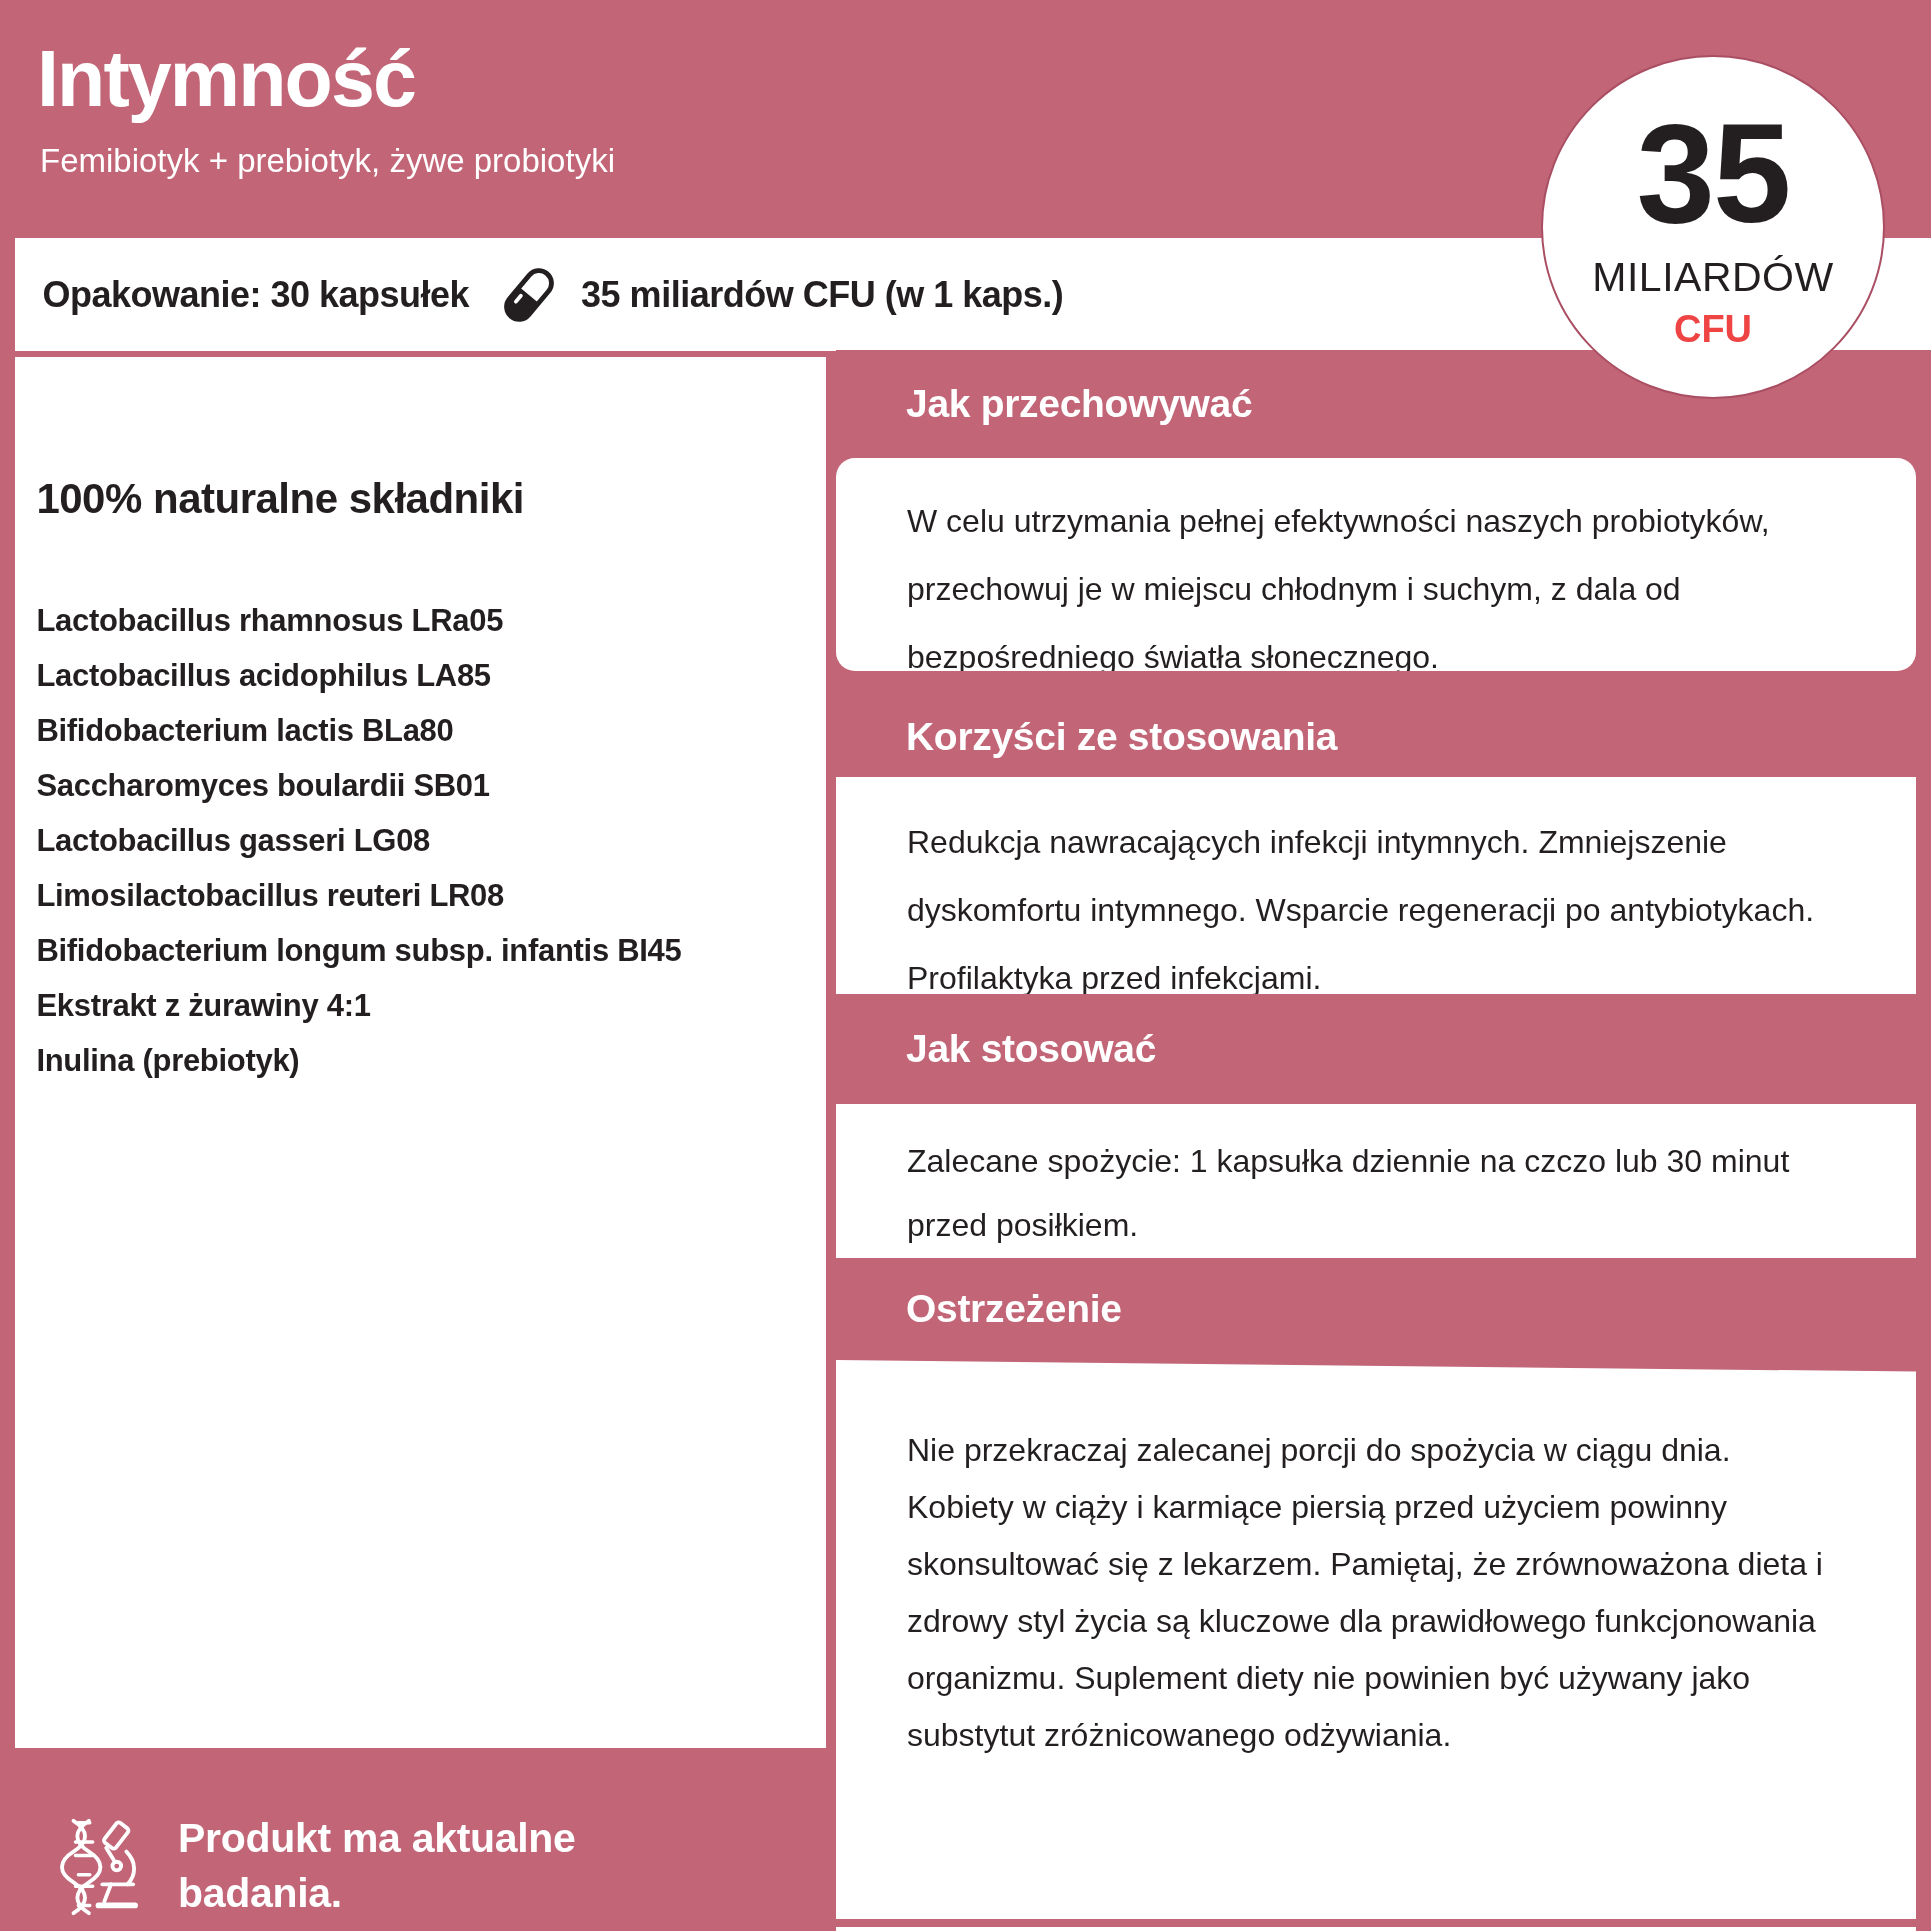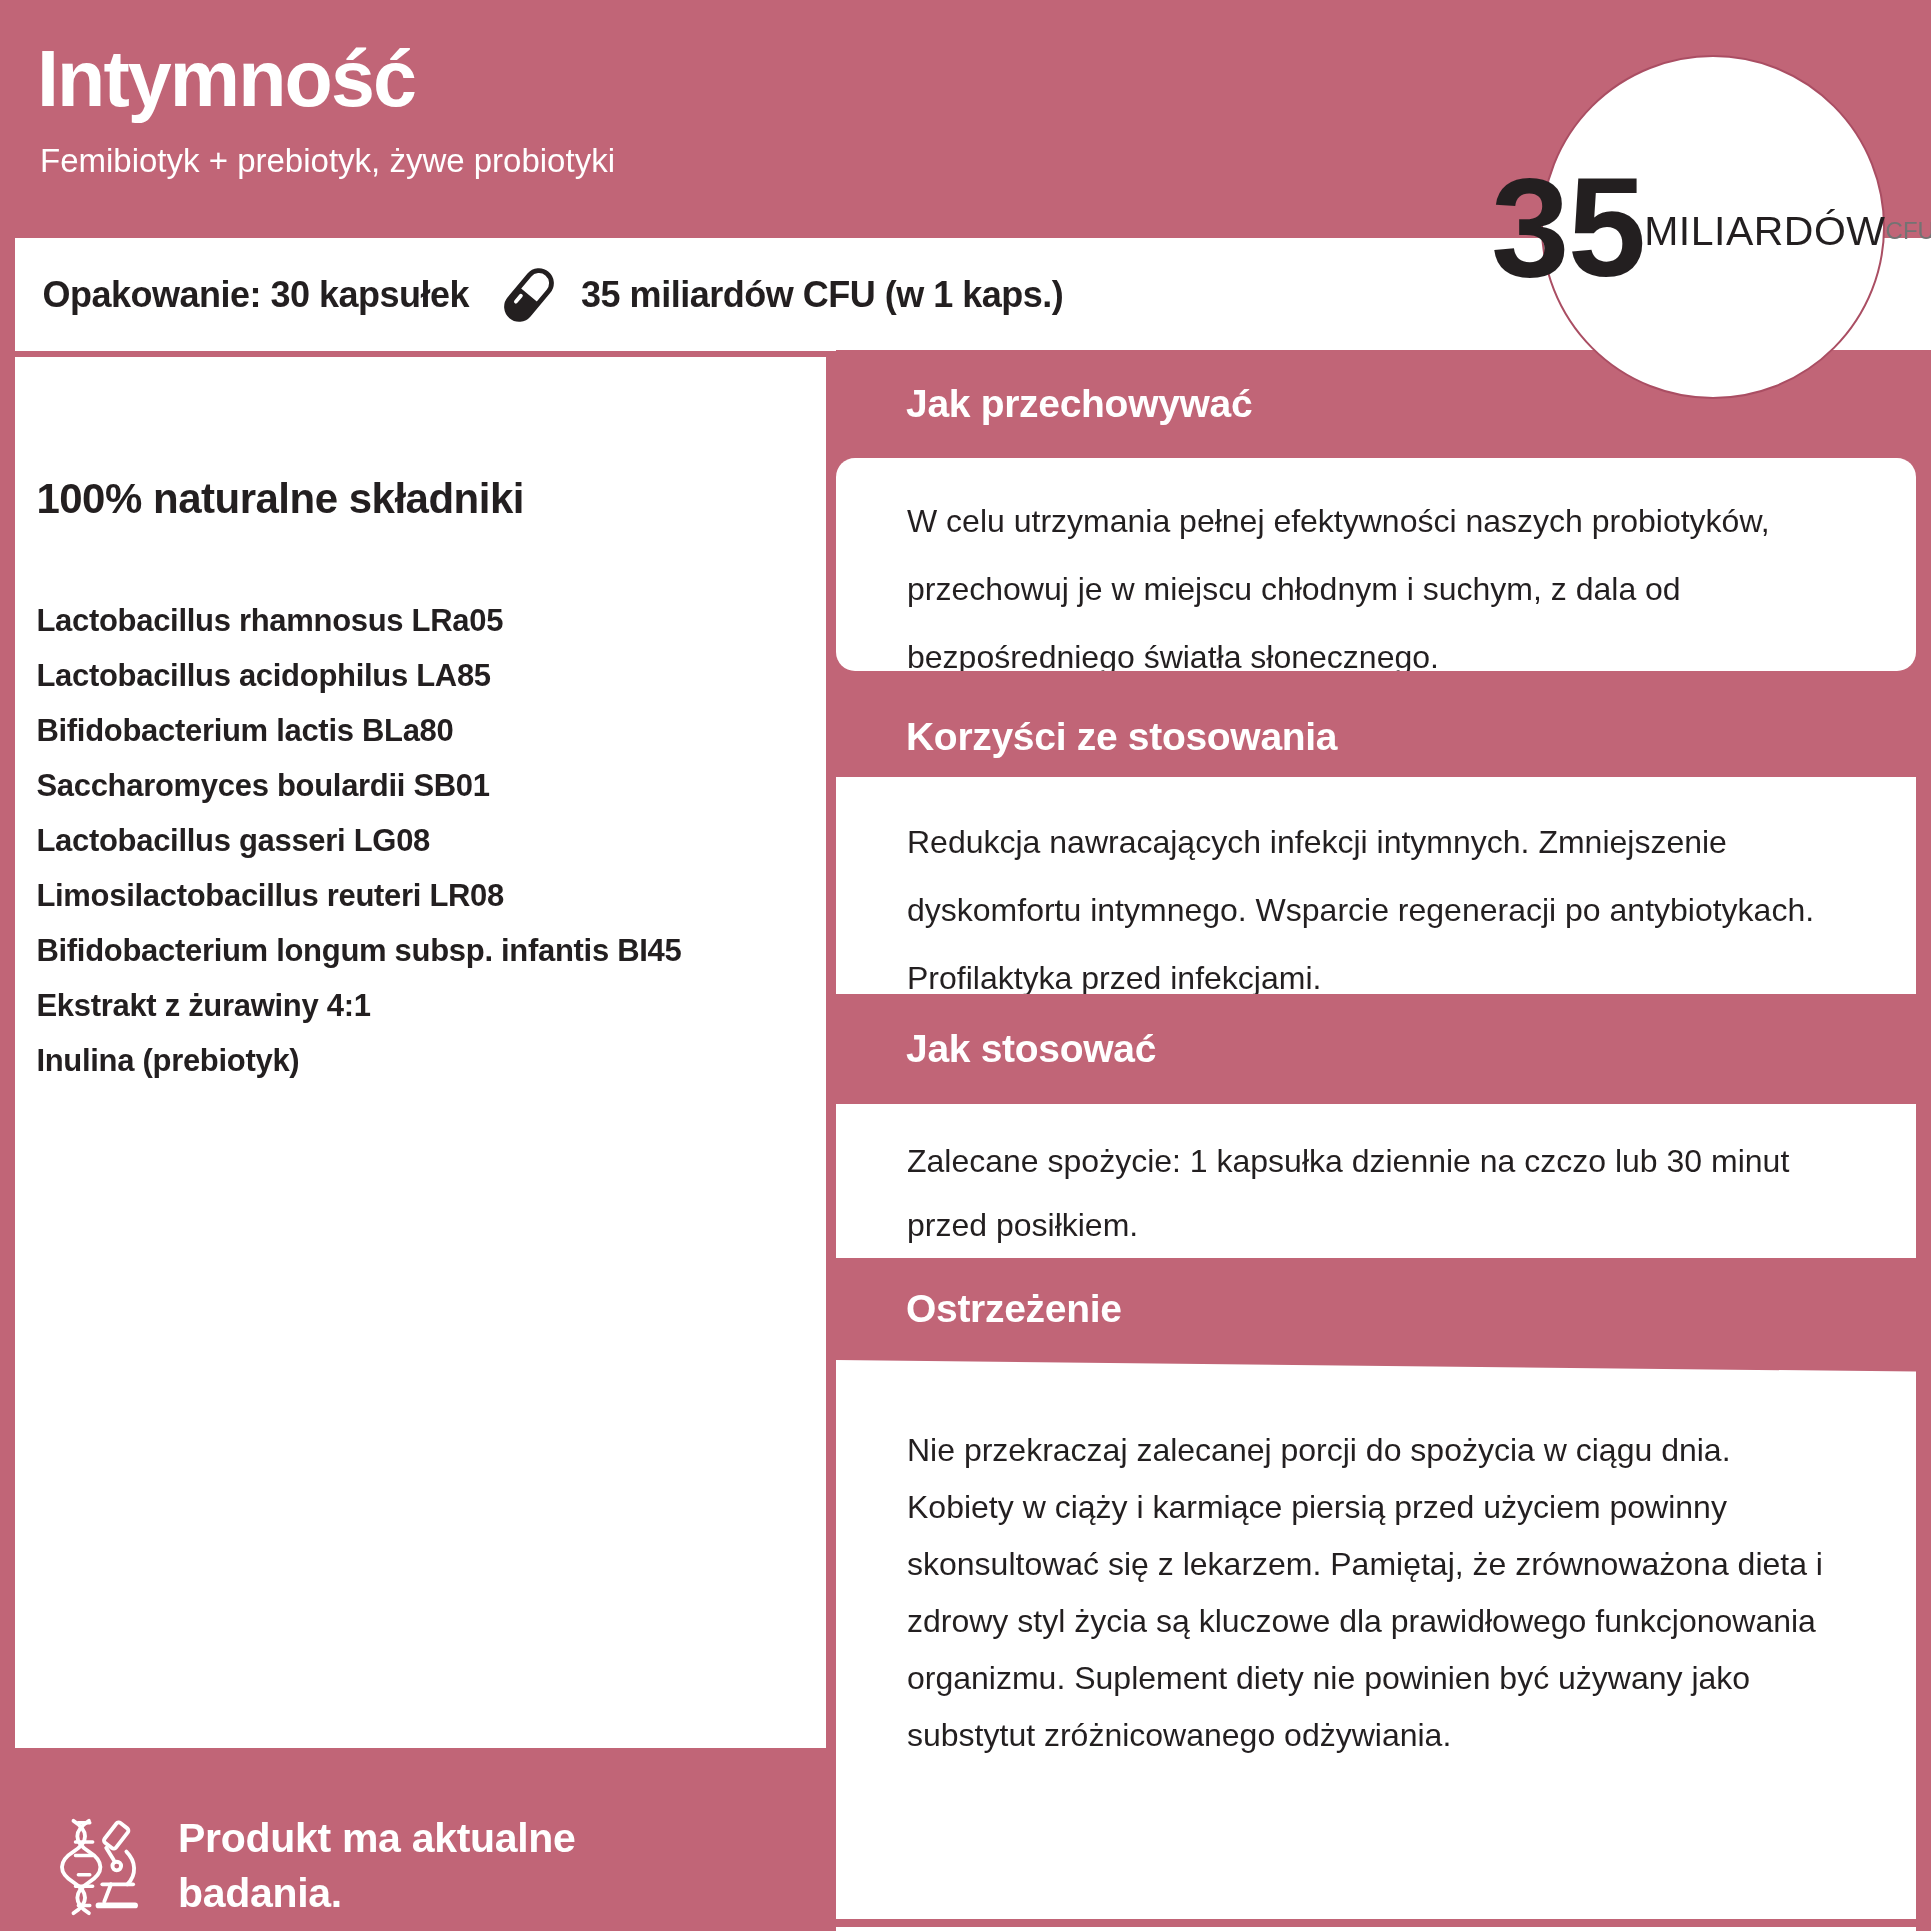--- a/index.html
+++ b/index.html
@@ -19,26 +19,26 @@
   }
   .top-bar{
     position:absolute;left:15.4px;top:238px;width:1916px;height:113px;
     background:#fff;display:flex;align-items:center;padding-left:27px;box-sizing:border-box;
   }
   .bar-text{color:#231f20;font-size:36px;font-weight:700;letter-spacing:-0.5px;}
   .pill{margin:0 25px 0 33px;display:flex;align-items:center;}
   .badge{
     position:absolute;left:1541px;top:55px;width:340px;height:340px;
     background:#fff;border:2.9px solid #aa4e63;border-radius:50%;
-    display:flex;flex-direction:row;align-items:center;justify-content:center;
+    display:flex;flex-direction:column;align-items:center;justify-content:center;
     z-index:6;text-align:center;
   }
   .badge-number{color:#231f20;font-size:141px;font-weight:700;line-height:1;letter-spacing:-1.9px;}
   .badge-unit{color:#231f20;font-size:41px;font-weight:400;margin-top:9.7px;letter-spacing:0.5px;}
-  .badge-label{color:#737373;font-size:24px;font-weight:400;margin-top:7.7px;}
+  .badge-label{color:#ef4444;font-size:38px;font-weight:700;margin-top:7.7px;}
   .left-panel{
     position:absolute;left:15.4px;top:357px;width:811px;height:1391px;
     background:#fff;box-sizing:border-box;padding:118px 23px 0 21px;
   }
   .ingredients-heading{margin:0;color:#231f20;font-size:42px;font-weight:700;letter-spacing:-0.5px;}
   .ingredients-list{list-style:none;margin:70px 0 0 0;padding:0;}
   .ingredients-list li{color:#231f20;font-size:31px;font-weight:700;line-height:55px;letter-spacing:-0.3px;}
   .band{
     position:absolute;left:836px;width:1095px;background:#c16577;
     display:flex;align-items:center;padding-left:70px;box-sizing:border-box;

